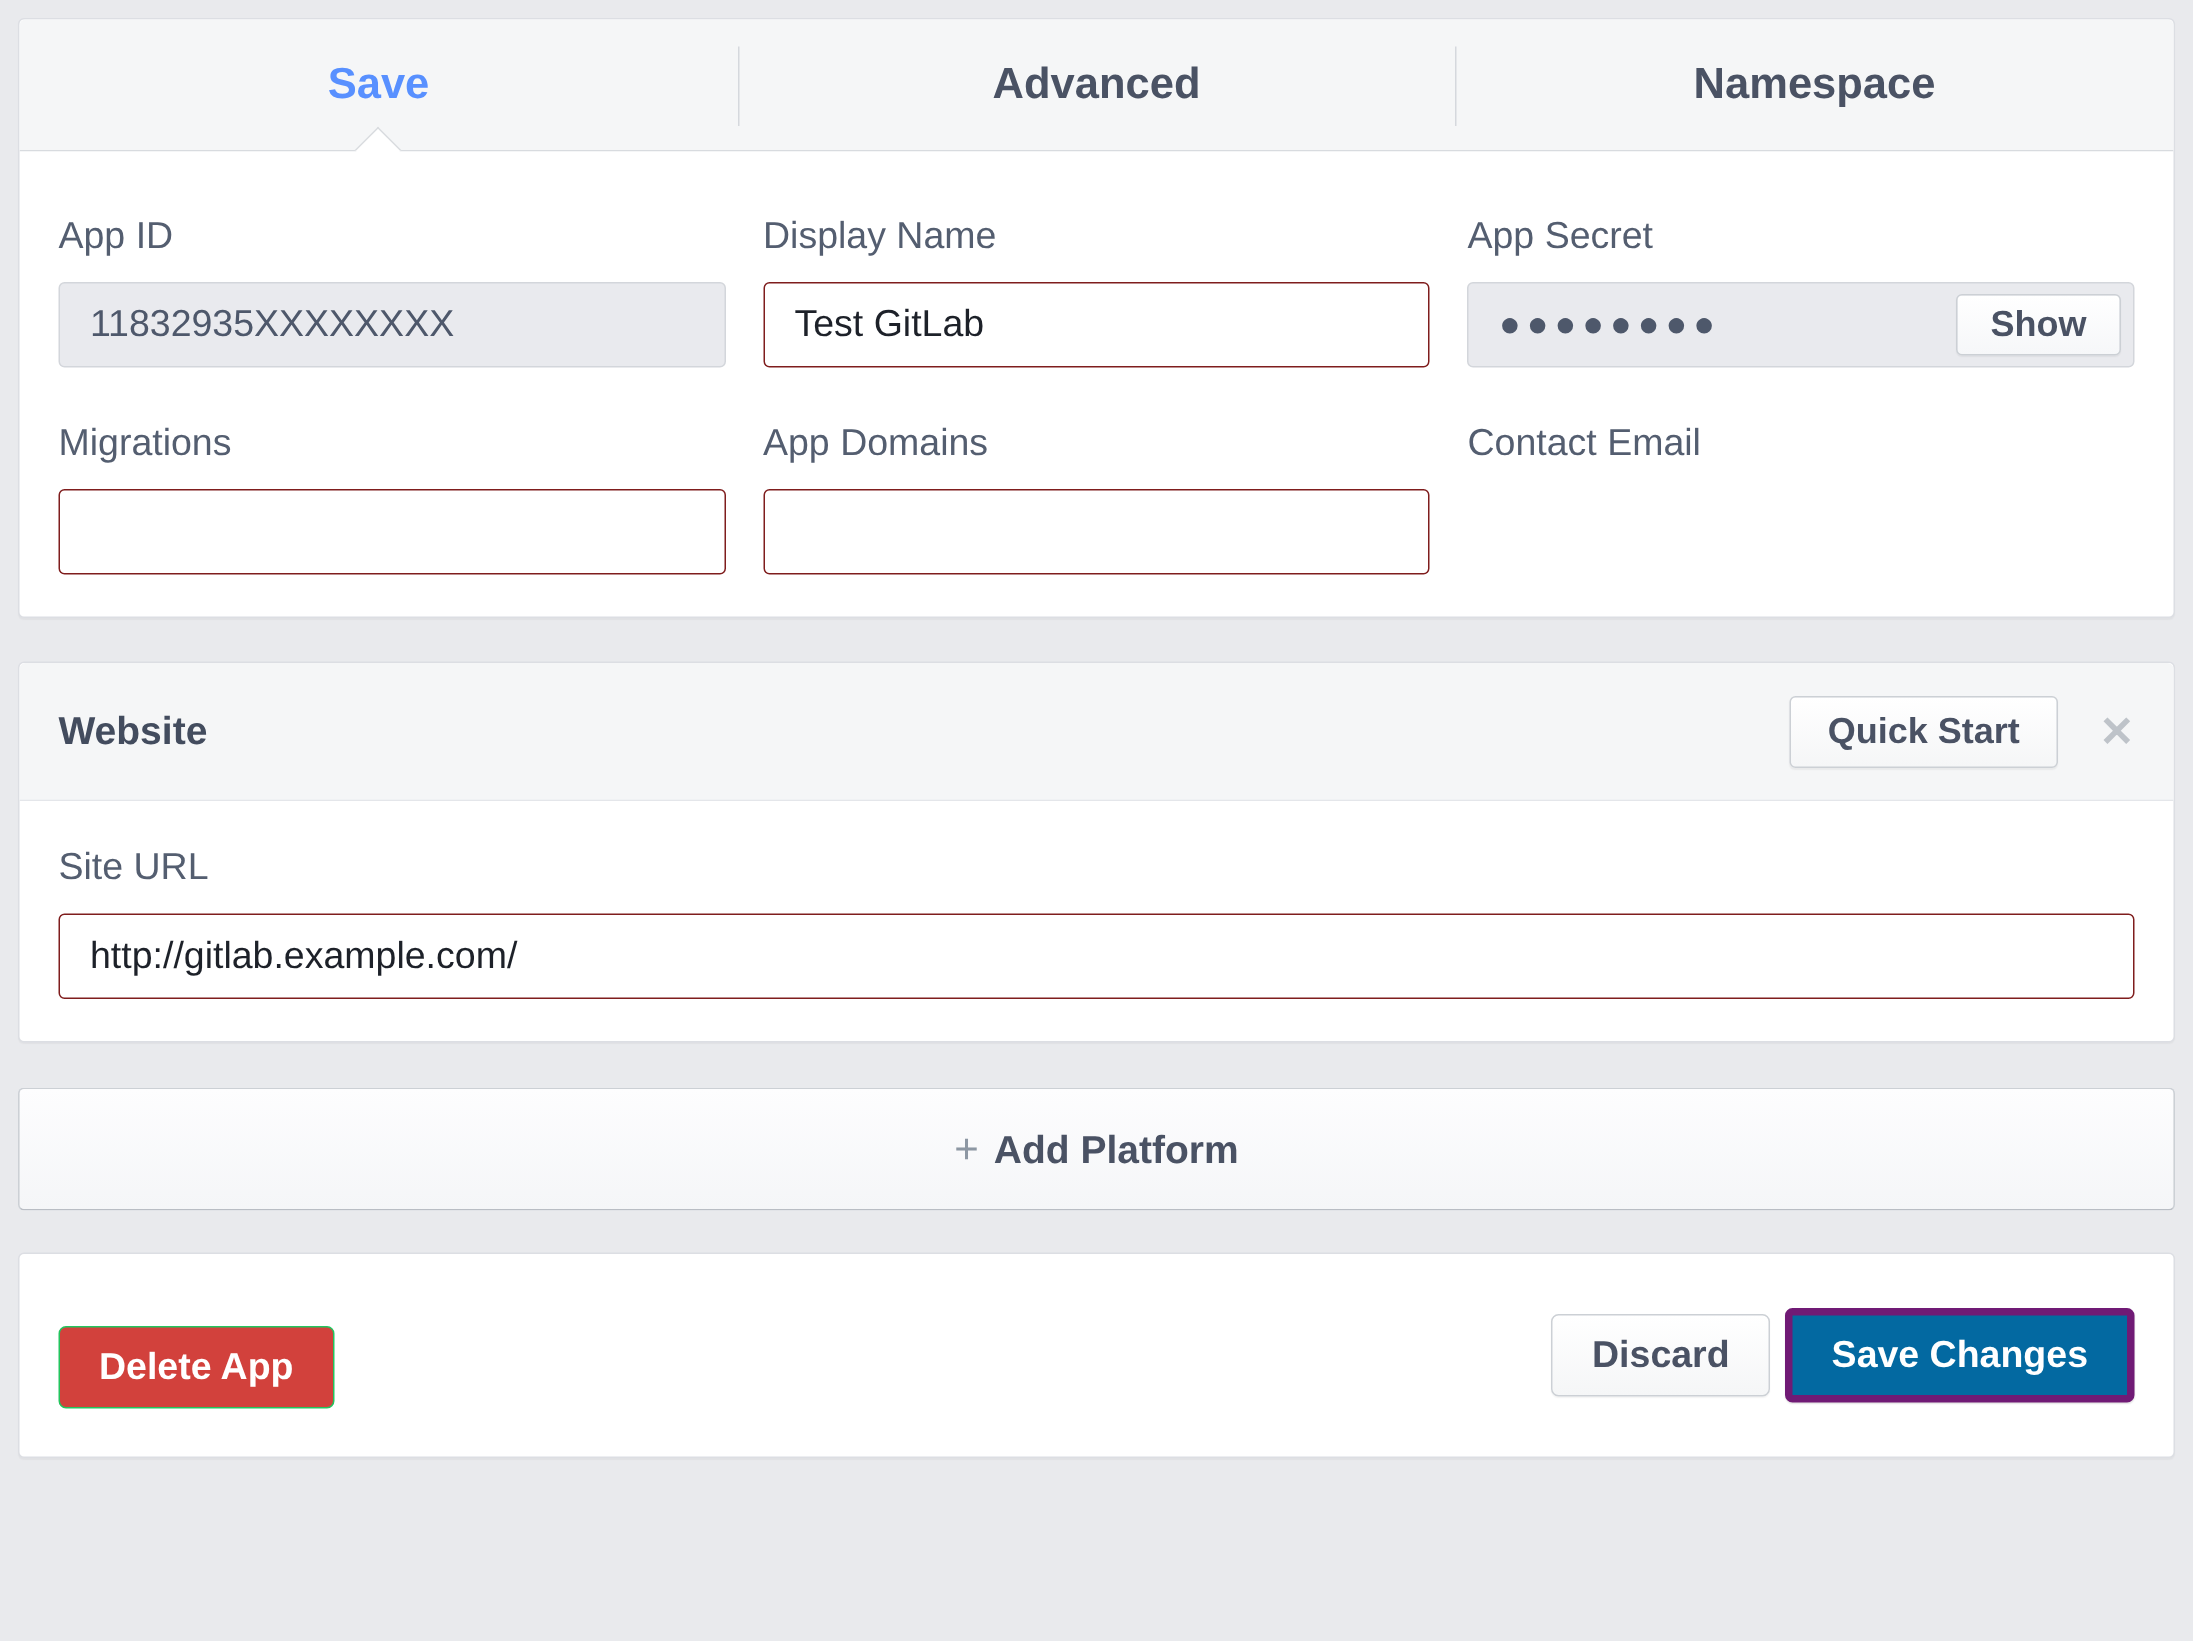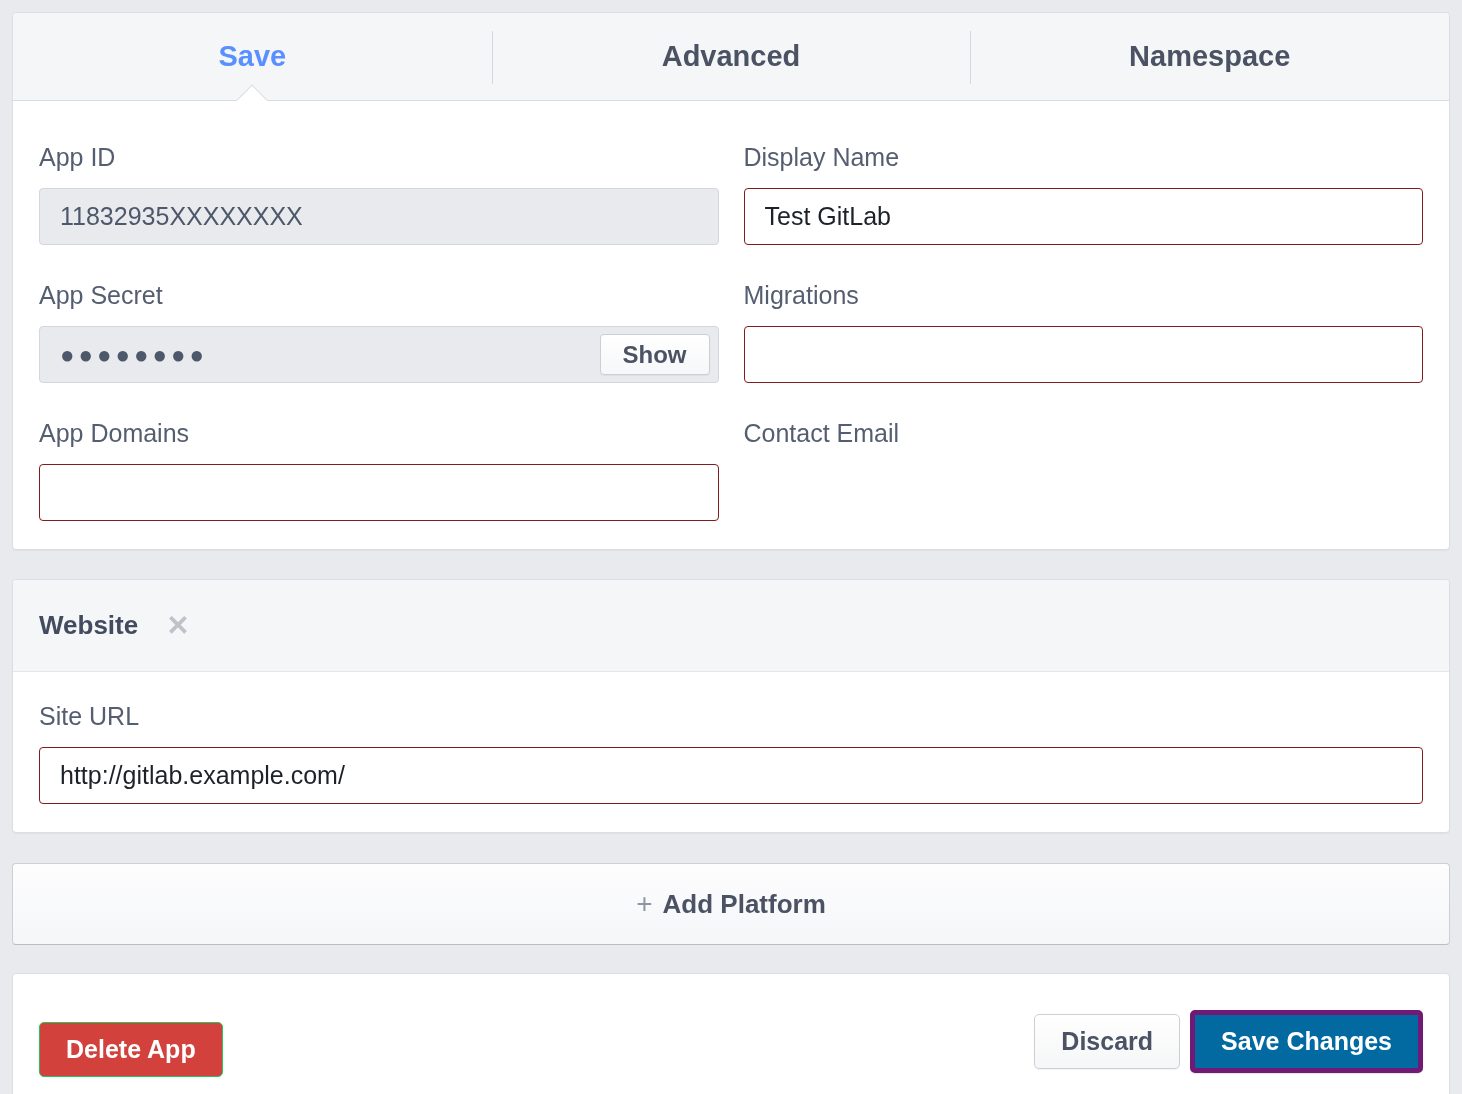--- a/index.html
+++ b/index.html
@@ -53,21 +53,21 @@
     background:#fff;
     border-left:1px solid #d8dbdf;
     border-top:1px solid #d8dbdf;
     transform:translateX(-50%) rotate(45deg);
   }
 
   
   .form-body {
     padding:42px 26px 28px 26px;
     display:grid;
-    grid-template-columns:1fr 1fr;
+    grid-template-columns:1fr 1fr 1fr;
     column-gap:25px;
     row-gap:36px;
   }
   .field-label {
     display:block;
     font-size:25px;
     color:#545e70;
     margin-bottom:16px;
   }
   .text-input {
@@ -255,20 +255,21 @@
     </div>
     <div>
       <label class="field-label">Contact Email</label>
     </div>
   </div>
 </div>
 
 <div class="card section-card">
   <div class="section-header">
     <span class="section-title">Website</span>
+    <button class="quick-start-btn">Quick Start</button>
     <span class="close-x">✕</span>
   </div>
   <div class="section-body">
     <label class="field-label">Site URL</label>
     <input class="text-input" type="text" value="http://gitlab.example.com/" style="">
   </div>
 </div>
 
 <button class="add-platform">
   <span class="plus-glyph">+</span>

